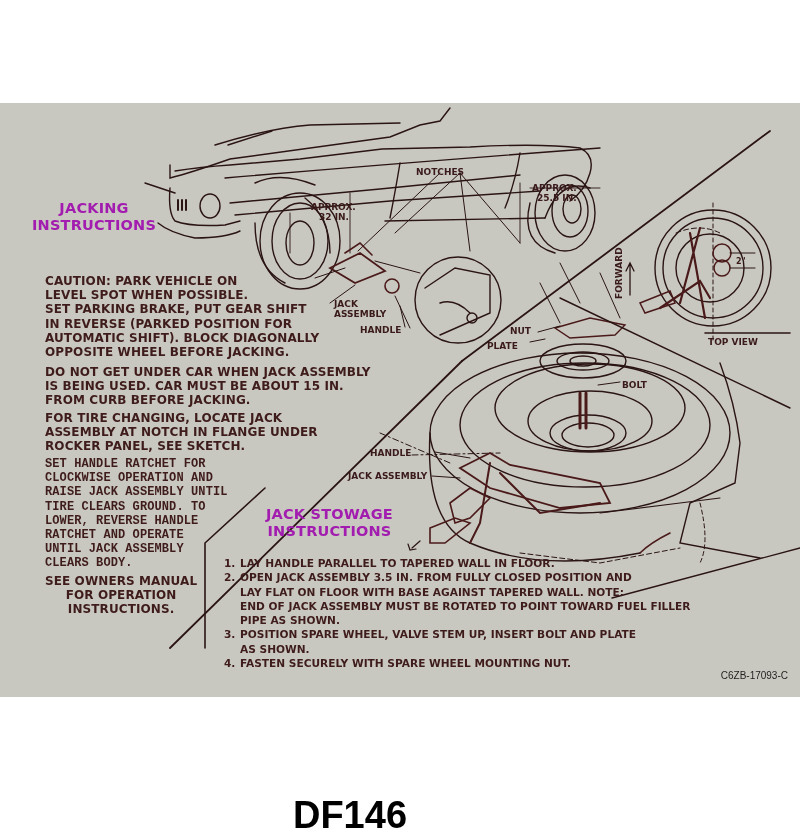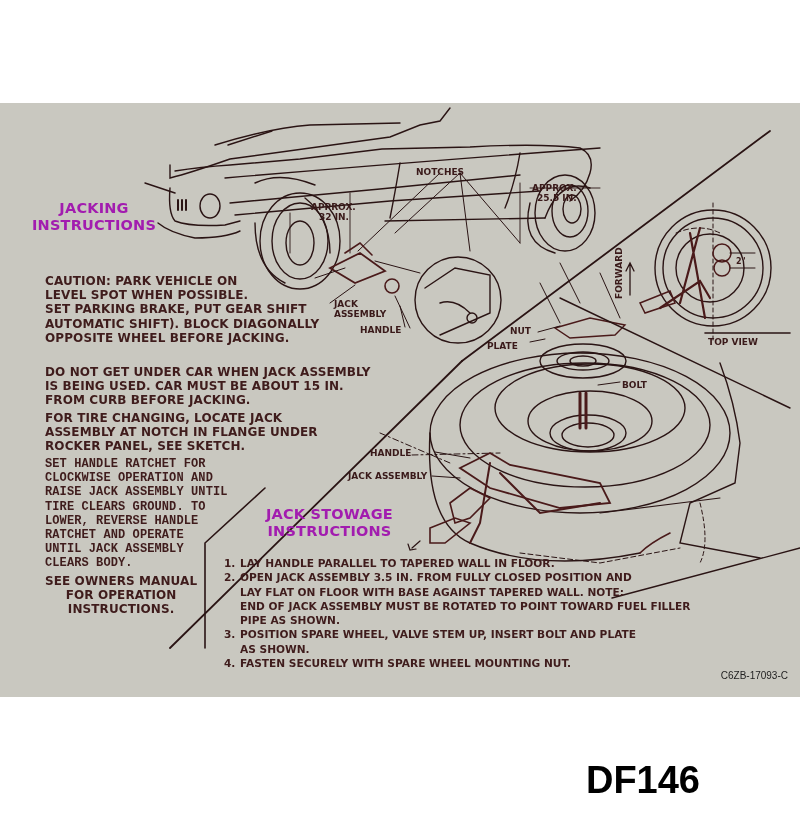--- a/index.html
+++ b/index.html
@@ -7,21 +7,21 @@
   .decal { position:absolute; left:0; top:103px; width:800px; height:594px; background:#c9c8c0; overflow:hidden; }
   .decal svg.art { position:absolute; left:0; top:0; }
   .heading { position:absolute; font-size:14.5px; line-height:17px; text-align:center; font-weight:bold; color:#a21caf; letter-spacing:0.2px; }
   .para { position:absolute; left:45px; font-size:12px; line-height:14.2px; font-weight:bold; color:#3f1c1c; letter-spacing:0.1px; }
   .para div { white-space:nowrap; }
   .label { position:absolute; font-size:9px; font-weight:bold; color:#3a1a1a; white-space:nowrap; line-height:10px; }
   .steps { position:absolute; left:224px; top:453px; font-size:10.6px; line-height:14.3px; font-weight:bold; color:#3f1c1c; }
   .step { position:relative; padding-left:16px; white-space:nowrap; }
   .step .num { position:absolute; left:0; top:0; }
   .partno { position:absolute; right:12px; top:567px; font-size:10px; color:#222; font-family:"Liberation Sans", sans-serif; }
-  .caption { position:absolute; left:0; width:700px; top:760px; text-align:right; font-size:38px; font-weight:bold; font-family:"Liberation Sans", sans-serif; color:#000; line-height:40px; }
+  .caption { position:absolute; left:0; width:700px; top:795px; text-align:center; font-size:38px; font-weight:bold; font-family:"Liberation Sans", sans-serif; color:#000; line-height:40px; }
   .rot { position:absolute; transform:rotate(-90deg); transform-origin:left top; }
 </style>
 </head>
 <body>
 
 <div class="decal">
 
   <svg class="art" width="800" height="594" viewBox="0 0 800 594">
     <g fill="none" stroke="#2a1414" stroke-width="1.4" stroke-linecap="round">
 
@@ -130,20 +130,21 @@
 
   <div class="heading" style="left:32px; top:97px;">
     <div>JACKING</div>
     <div>INSTRUCTIONS</div>
   </div>
 
   <div class="para" style="top:171px;">
     <div>CAUTION: PARK VEHICLE ON</div>
     <div>LEVEL SPOT WHEN POSSIBLE.</div>
     <div>SET PARKING BRAKE, PUT GEAR SHIFT</div>
+    <div>IN REVERSE (PARKED POSITION FOR</div>
     <div>AUTOMATIC SHIFT). BLOCK DIAGONALLY</div>
     <div>OPPOSITE WHEEL BEFORE JACKING.</div>
   </div>
   <div class="para" style="top:262px;">
     <div>DO NOT GET UNDER CAR WHEN JACK ASSEMBLY</div>
     <div>IS BEING USED. CAR MUST BE ABOUT 15 IN.</div>
     <div>FROM CURB BEFORE JACKING.</div>
   </div>
   <div class="para" style="top:308px;">
     <div>FOR TIRE CHANGING, LOCATE JACK</div>

